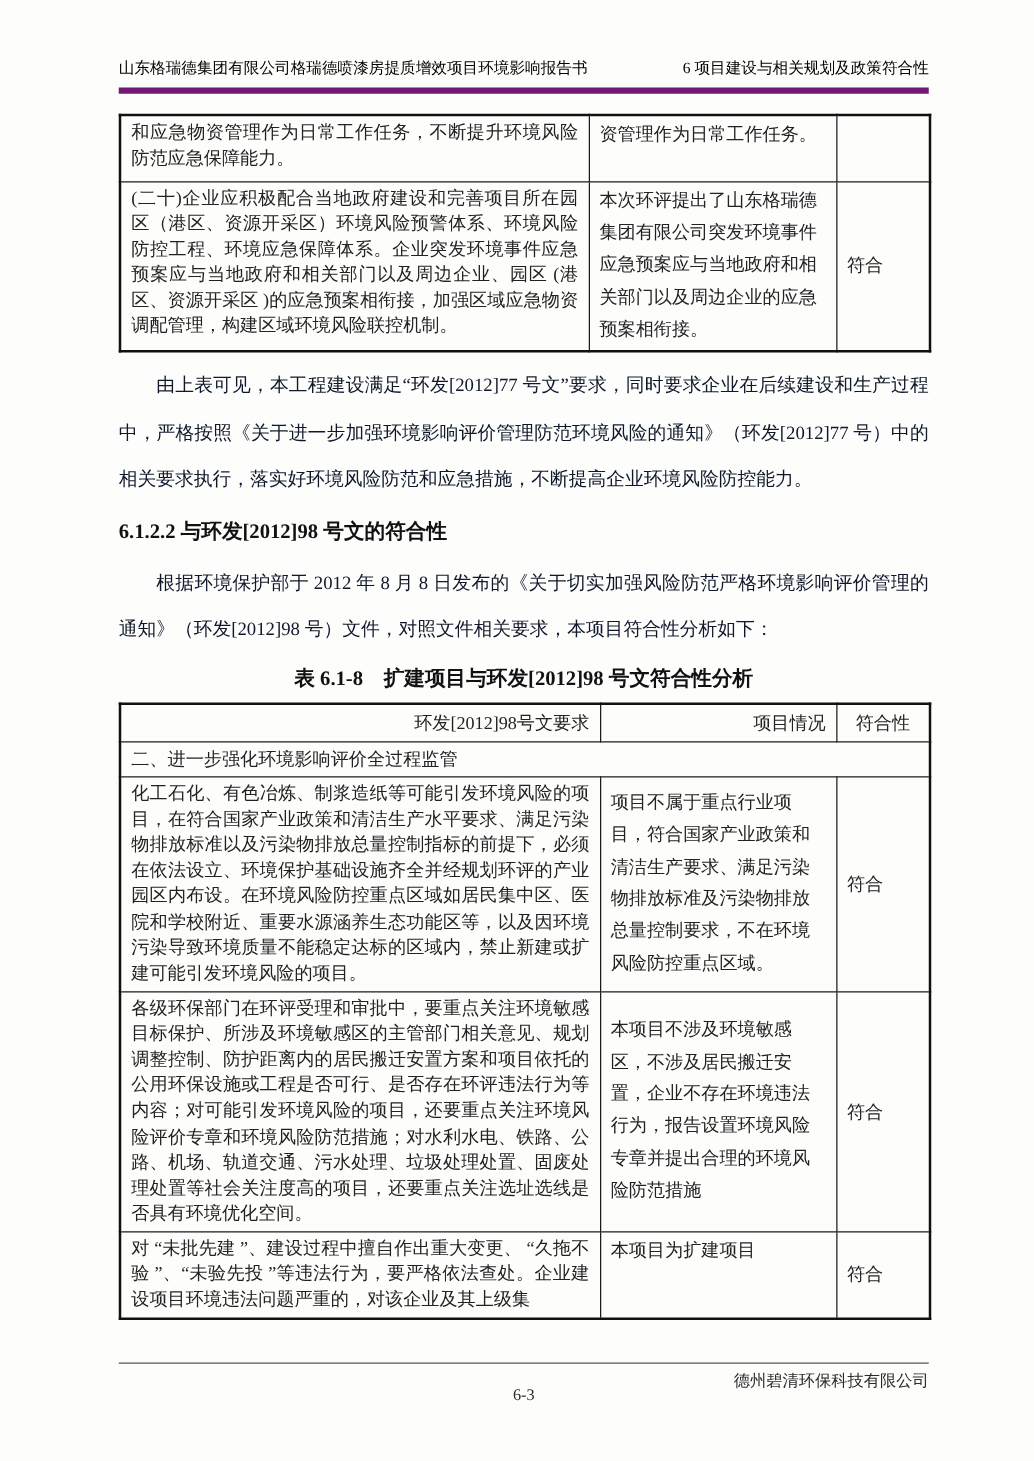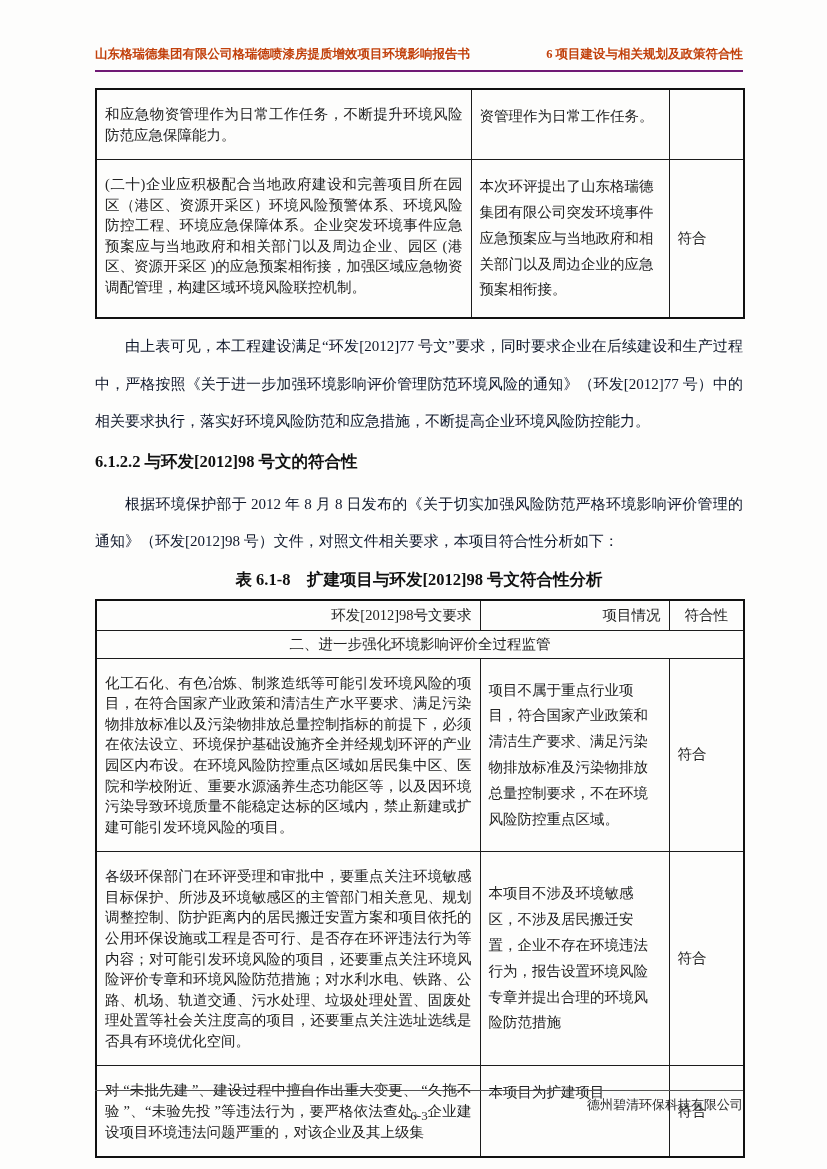--- a/index.html
+++ b/index.html
@@ -17,49 +17,48 @@
     position: absolute;
     left: 95px; top: 46px;
     width: 648px;
   }
   
   .doc-header {
     display: flex;
     justify-content: space-between;
     align-items: flex-end;
     font-size: 12.5px;
-    color: #c2410c;
+    color: #000000;
     padding-bottom: 7px;
-    border-bottom: 2px solid #701a75;
-    font-weight: bold;
+    border-bottom: 5px solid #701a75;
   }
   .doc-header .hgap { flex: 0 0 28px; }
   
   table {
     border-collapse: collapse;
     width: 648px;
     table-layout: fixed;
   }
   table.t1 { margin-top: 16px; }
   td, th {
     border: 1px solid #1c1c1c;
     font-size: 14.5px;
     font-weight: normal;
-    padding: 14px 8px;
+    padding: 3px 8px;
     vertical-align: top;
     color: #222;
   }
   table.t1, table.t2 { border: 2.5px solid #111; }
   .req { text-align: justify; line-height: 1.42; }
   .sit { line-height: 1.78; vertical-align: middle; }
   .sit.top { vertical-align: top; }
   .conf { text-align: left; vertical-align: middle; }
   th { text-align: right; padding: 5px 8px; }
   th.conf-h { text-align: center; }
-  .span-row td { padding: 4px 8px; text-align: center; }
+  .span-row td { padding: 4px 8px; }
   
   .para {
     margin-top: 9px;
     font-size: 15px;
     line-height: 37.5px;
     text-align: justify;
     text-indent: 2em;
     color: #0f172a;
   }
   .sec-heading {

